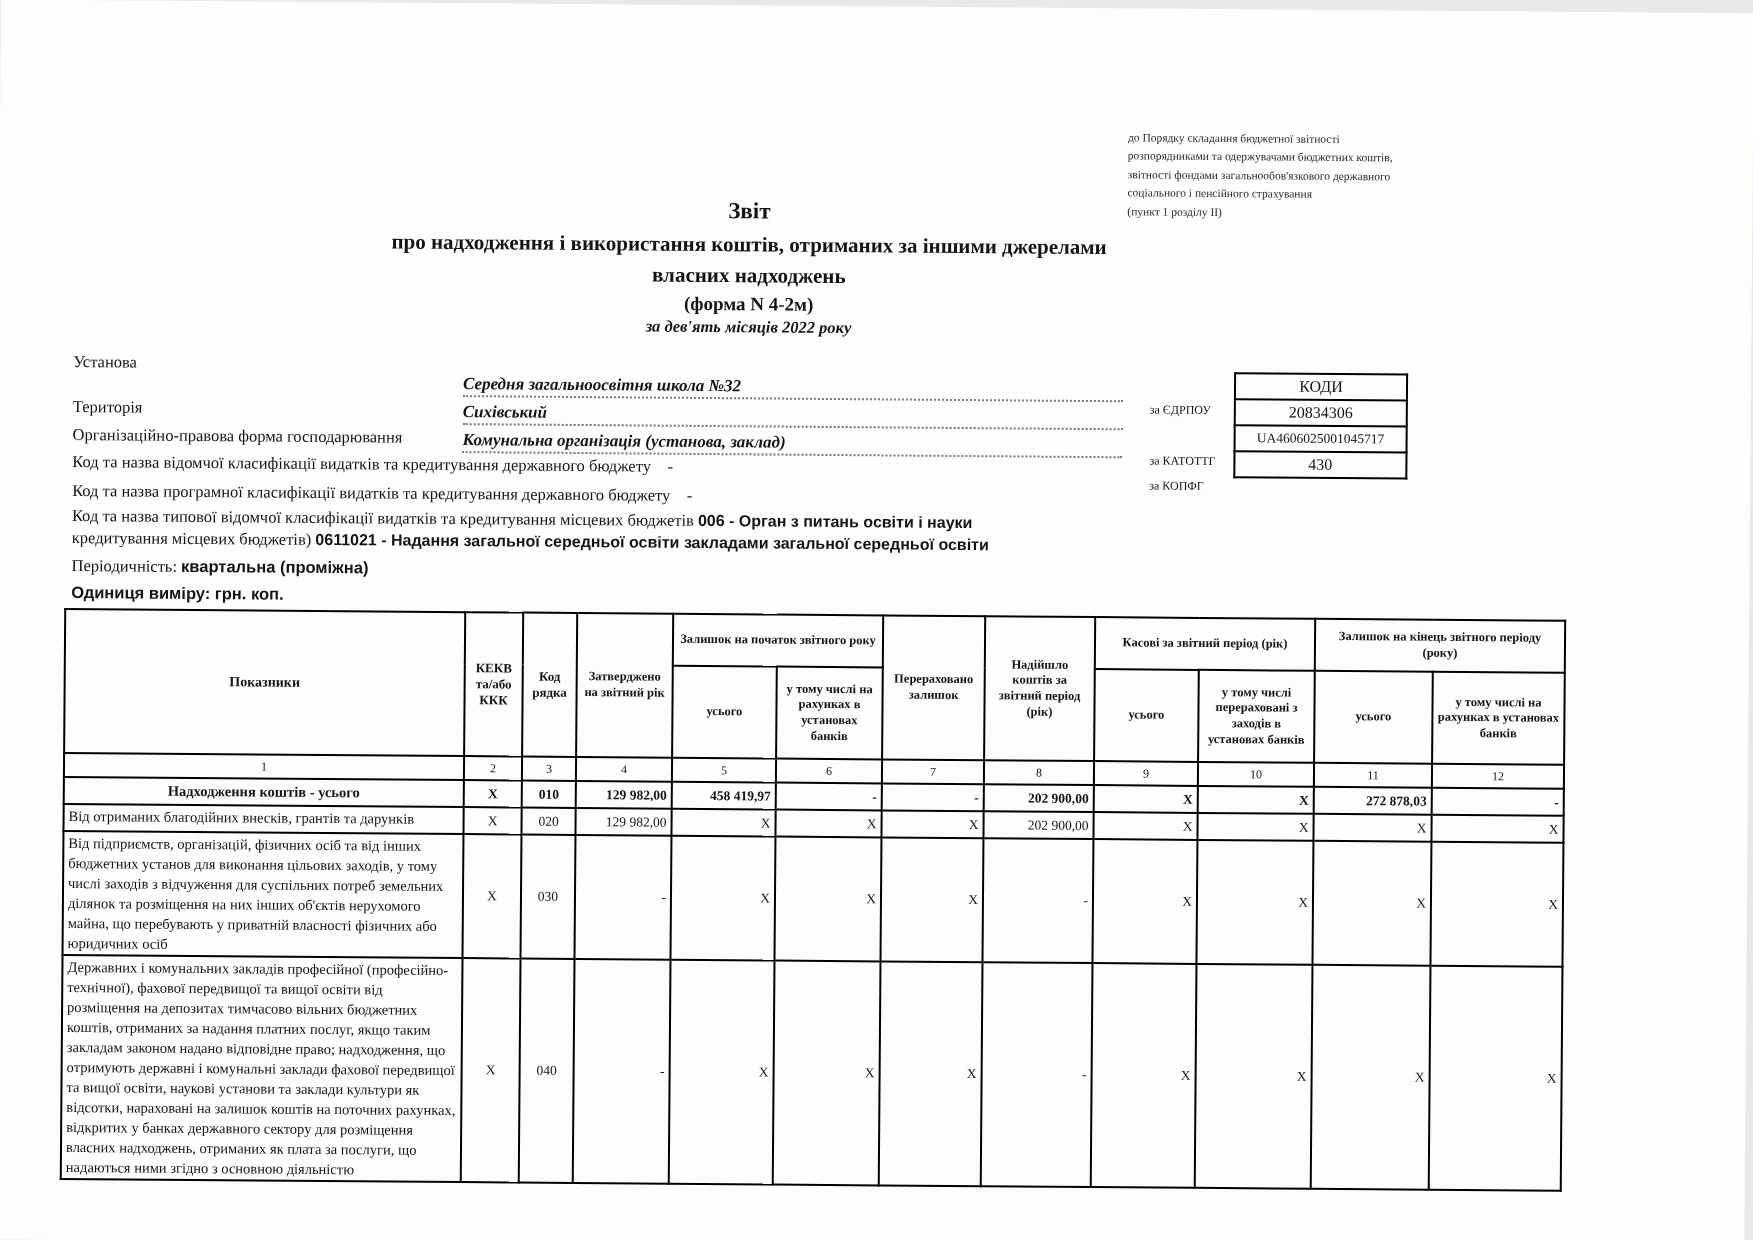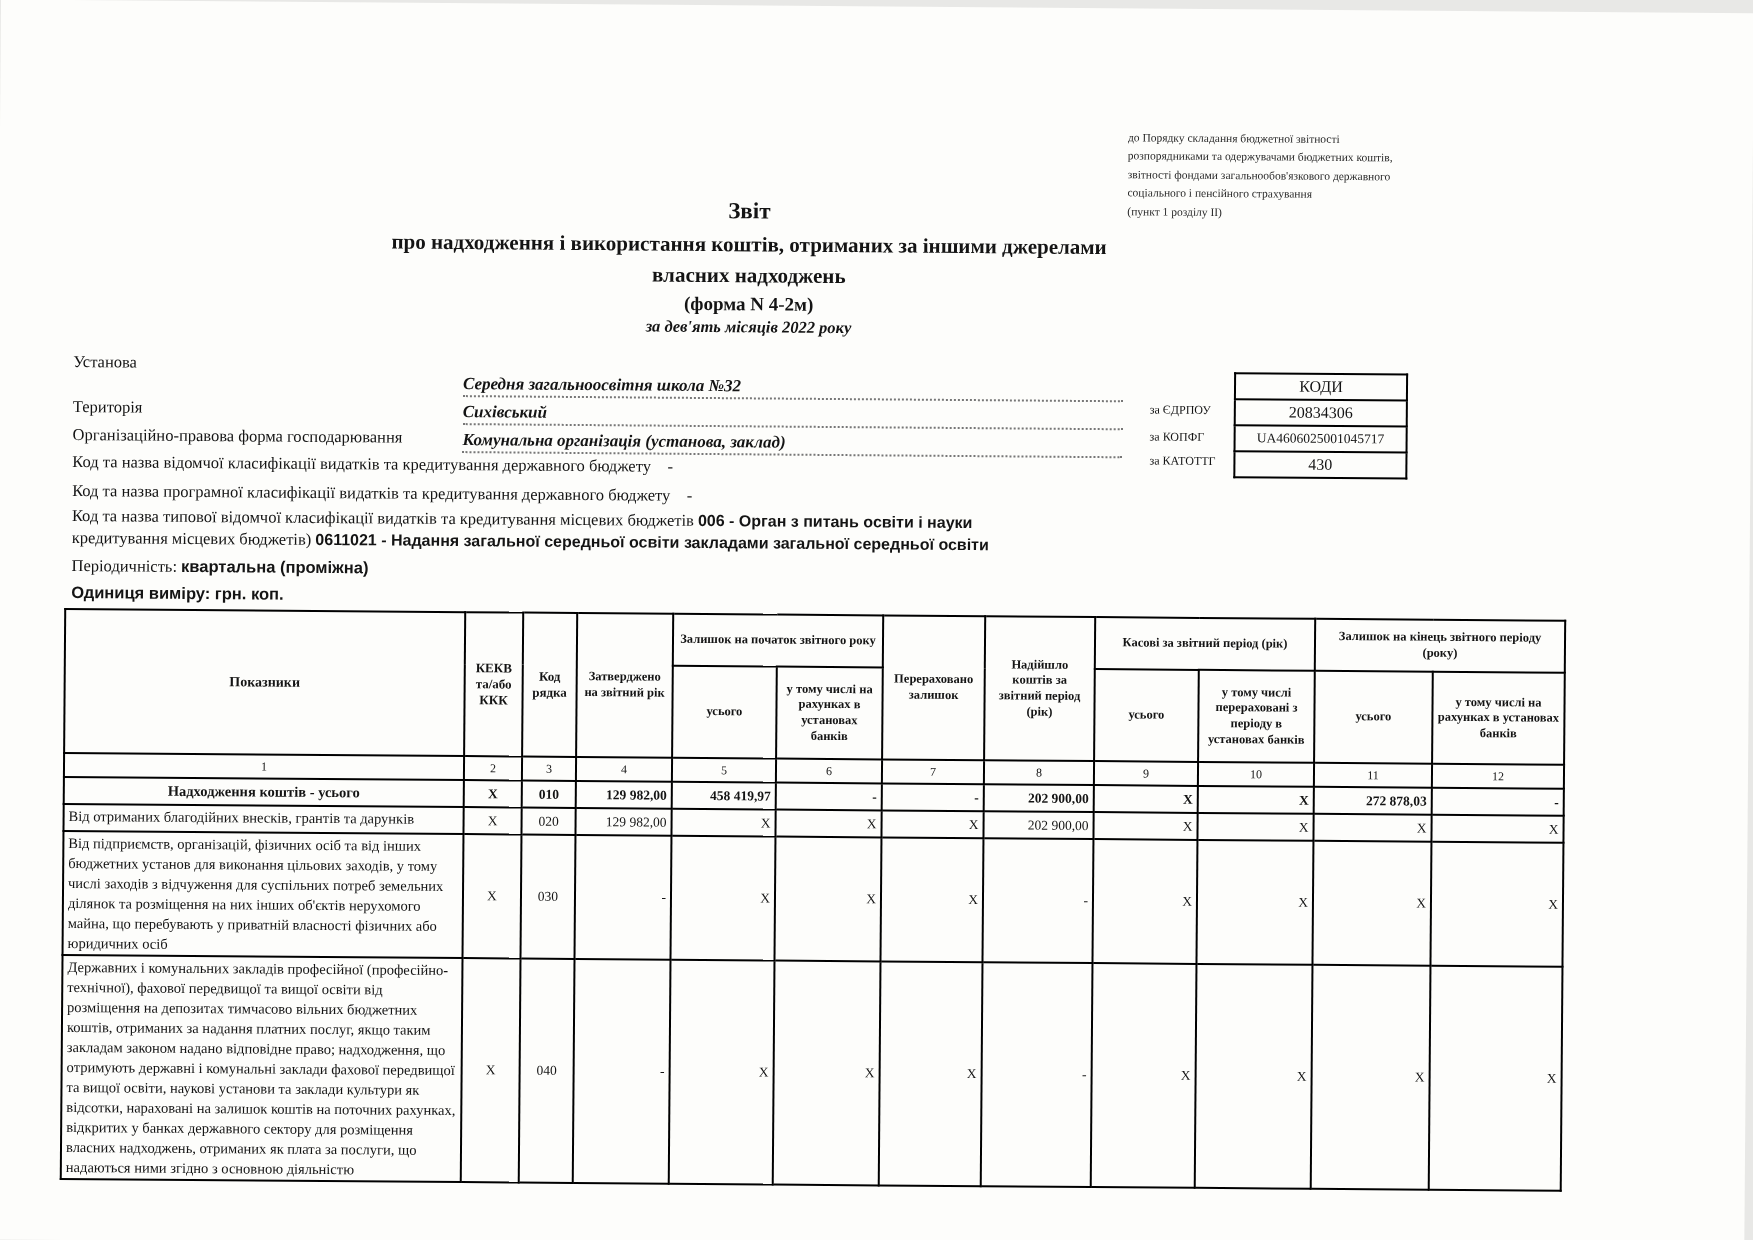--- a/index.html
+++ b/index.html
@@ -84,21 +84,21 @@
   </div>
   <div class="codeline" style="top:506px">
     <span>Код та назва типової відомчої класифікації видатків та кредитування місцевих бюджетів</span> <span class="bsans">006 - Орган з питань освіти і науки</span>
   </div>
   <div class="codeline" style="top:528px">
     <span>кредитування місцевих бюджетів)</span> <span class="bsans">0611021 - Надання загальної середньої освіти закладами загальної середньої освіти</span>
   </div>
 
   <div class="rlbl" style="top:394px">за ЄДРПОУ</div>
   <div class="rlbl" style="top:445px">за КАТОТТГ</div>
-  <div class="rlbl" style="top:421px">за КОПФГ</div>
+  <div class="rlbl" style="top:470px">за КОПФГ</div>
 
   <table class="codes">
     <tbody>
         <tr>
           <td>КОДИ</td>
         </tr>
     <tr>
           <td>20834306</td>
         </tr>
     <tr>
@@ -143,21 +143,21 @@
         <th colspan="2" style="height:48px">Залишок на початок звітного року</th>
         <th rowspan="2">Перераховано залишок</th>
         <th rowspan="2">Надійшло коштів за звітний період (рік)</th>
         <th colspan="2">Касові за звітний період (рік)</th>
         <th colspan="2">Залишок на кінець звітного періоду (року)</th>
       </tr>
       <tr>
         <th style="height:88px">усього</th>
         <th>у тому числі на рахунках в установах банків</th>
         <th>усього</th>
-        <th>у тому числі перераховані з періоду в установах банків</th>
+        <th>у тому числі перераховані з заходів в установах банків</th>
         <th>усього</th>
         <th>у тому числі на рахунках в установах банків</th>
       </tr>
       <tr class="num">
         <td>1</td>
         <td>2</td>
         <td>3</td>
         <td>4</td>
         <td>5</td>
         <td>6</td>

